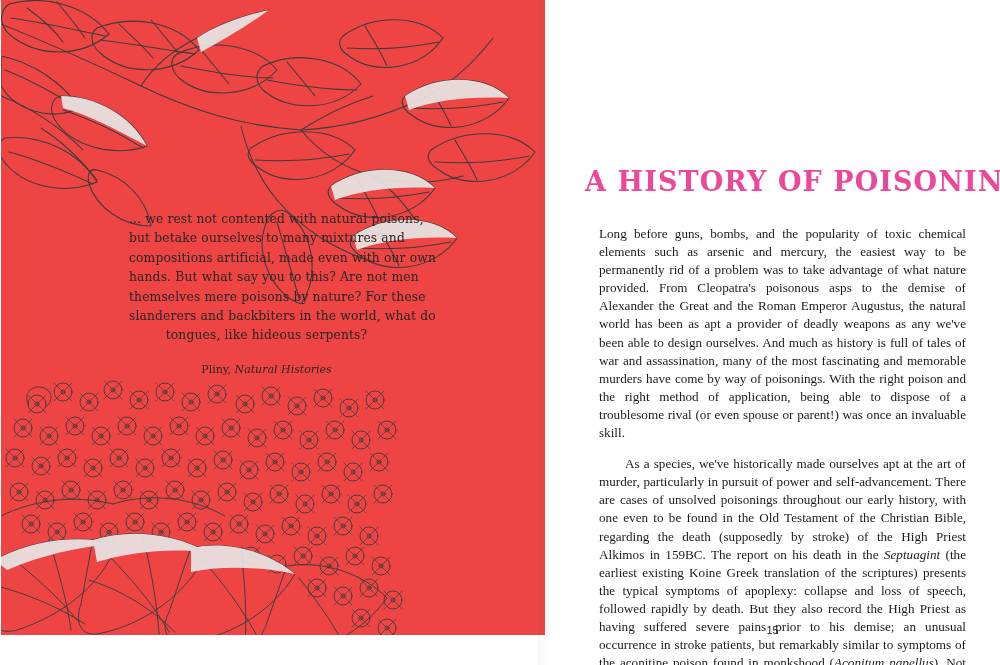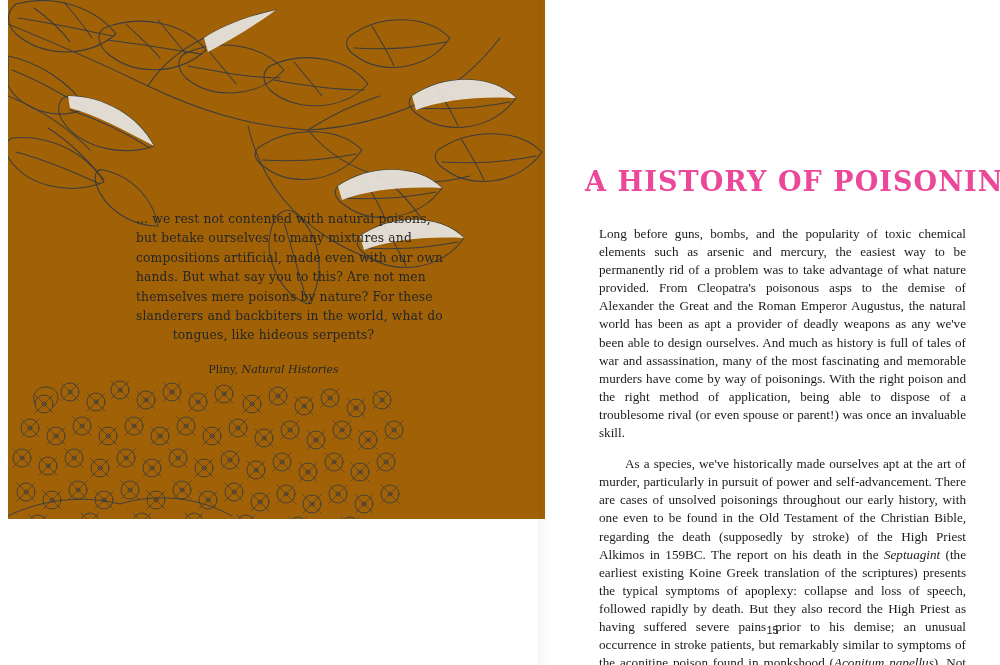--- a/index.html
+++ b/index.html
@@ -12,24 +12,24 @@
   }
   #book {
     position: relative;
     width: 1000px; height: 665px;
     background: #ffffff;
   }
 
   
   #left-page {
     position: absolute;
-    left: 8px; top: 0;
-    width: 545px; height: 519px;
+    left: 1px; top: 0;
+    width: 545px; height: 635px;
     overflow: hidden;
-    background: #a16207;
+    background: #ef4444;
   }
   .art-layer {
     position: absolute;
     left: 0; top: 0;
     width: 545px; height: 665px;
     pointer-events: none;
   }
 
   
   #epigraph {

